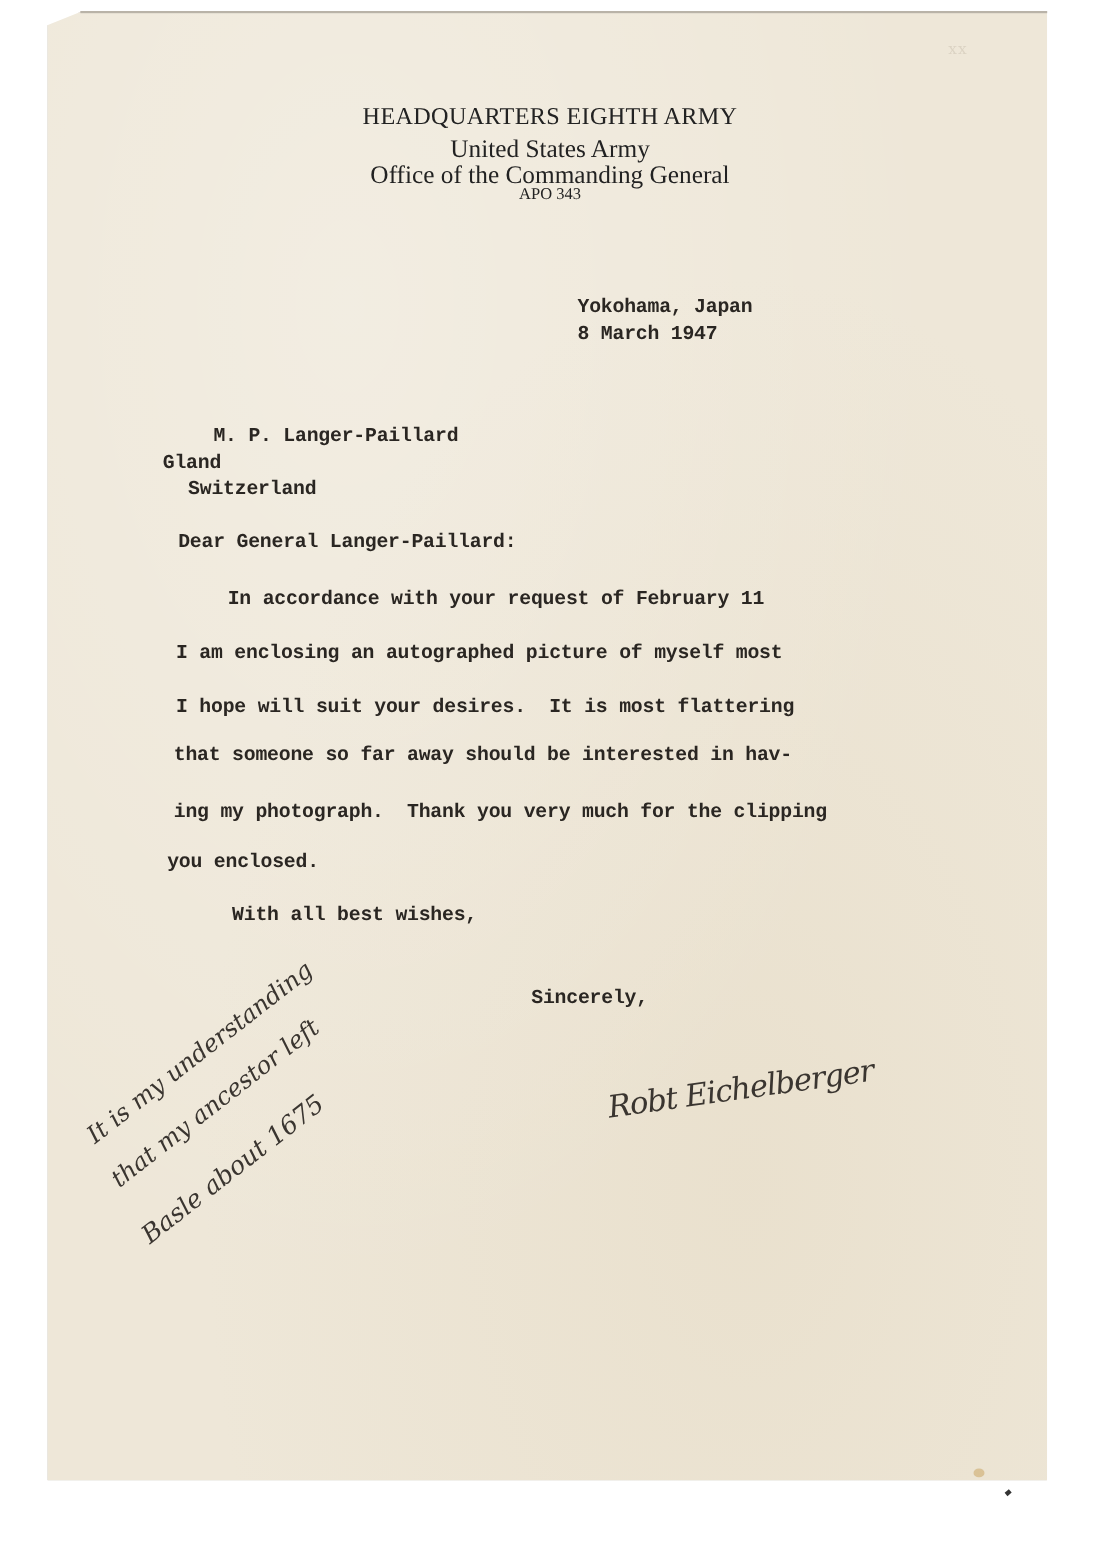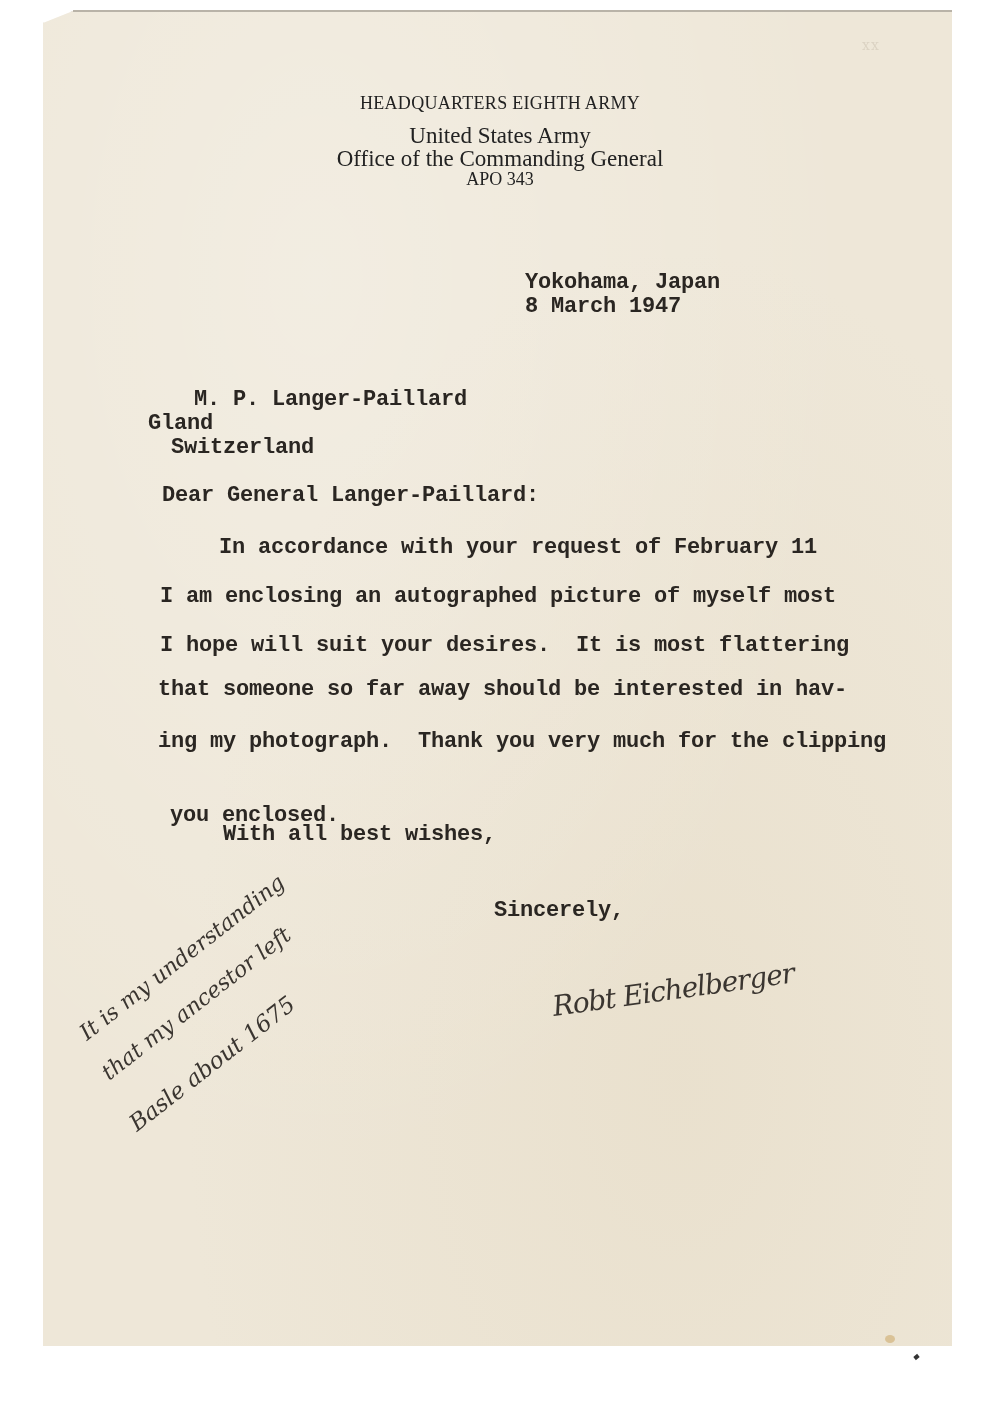--- a/index.html
+++ b/index.html
@@ -15,27 +15,27 @@
   }
   .top-edge {
     position:absolute; left:73px; top:10px; width:879px; height:2px; background:#b9b3a8;
   }
   .pencil-mark {
     position:absolute; left:862px; top:37px; color:#d4cbbb; font-family:"DejaVu Serif", serif;
     font-size:14px; letter-spacing:1px; opacity:0.7;
   }
   .letterhead { position:absolute; left:0; width:1000px; text-align:center; color:#222;
     font-family:"Liberation Serif", "DejaVu Serif", serif; }
-  .lh-title { top:93px; font-size:18px; letter-spacing:0.3px; }
+  .lh-title { top:93px; font-size:22px; letter-spacing:0.3px; }
   .lh-line { font-size:23px; }
   .lh-sub1 { top:123px; }
   .lh-sub2 { top:146px; }
-  .lh-sub3 { top:169px; font-size:18px; }
+  .lh-sub3 { top:169px; font-size:15px; }
   .tw { position:absolute; font-family:"Liberation Mono", "DejaVu Sans Mono", monospace;
-    font-size:22px; color:#2a2622; font-weight:bold; white-space:pre; letter-spacing:-0.2px; }
+    font-size:18px; color:#2a2622; font-weight:bold; white-space:pre; letter-spacing:-0.2px; }
   .hand { position:absolute; font-family:"DejaVu Serif", serif; font-style:italic;
     color:#3a3530; font-size:22px; white-space:nowrap; transform-origin:left bottom; }
   .stain { position:absolute; left:885px; top:1335px; width:10px; height:8px; border-radius:50%;
     background:rgba(200,160,90,0.5); }
   .speck { position:absolute; left:914px; top:1355px; width:5px; height:4px; background:#333; transform:rotate(-40deg); }
 </style>
 </head>
 <body>
 
 <div class="paper"></div>
@@ -54,24 +54,24 @@
 <div class="tw" style="left:148px; top:411px;">Gland</div>
 <div class="tw" style="left:171px; top:435px;">Switzerland</div>
 
 <div class="tw" style="left:162px; top:483px;">Dear General Langer-Paillard:</div>
 
 <div class="tw" style="left:154px; top:535px;">     In accordance with your request of February 11</div>
 <div class="tw" style="left:160px; top:584px;">I am enclosing an autographed picture of myself most</div>
 <div class="tw" style="left:160px; top:633px;">I hope will suit your desires.  It is most flattering</div>
 <div class="tw" style="left:158px; top:677px;">that someone so far away should be interested in hav-</div>
 <div class="tw" style="left:158px; top:729px;">ing my photograph.  Thank you very much for the clipping</div>
-<div class="tw" style="left:170px; top:774px;margin-top:29px;">you enclosed.</div>
+<div class="tw" style="left:152px; top:774px;">you enclosed.</div>
 
 <div class="tw" style="left:158px; top:822px;">     With all best wishes,</div>
-<div class="tw" style="left:483px; top:898px;margin-left:11px;">Sincerely,</div>
+<div class="tw" style="left:483px; top:898px;">Sincerely,</div>
 
 <div class="hand" style="left:555px; top:990px; font-size:28px; transform:rotate(-8deg); letter-spacing:-1px;">Robt Eichelberger</div>
 
 <div class="hand" style="left:90px; top:1020px; transform:rotate(-38deg); font-size:22px;">It is my understanding</div>
 <div class="hand" style="left:112px; top:1060px; transform:rotate(-38deg); font-size:22px;">that my ancestor left</div>
 <div class="hand" style="left:140px; top:1110px; transform:rotate(-38deg); font-size:23px;">Basle about 1675</div>
 
 <div class="stain"></div>
 <div class="speck"></div>
 

